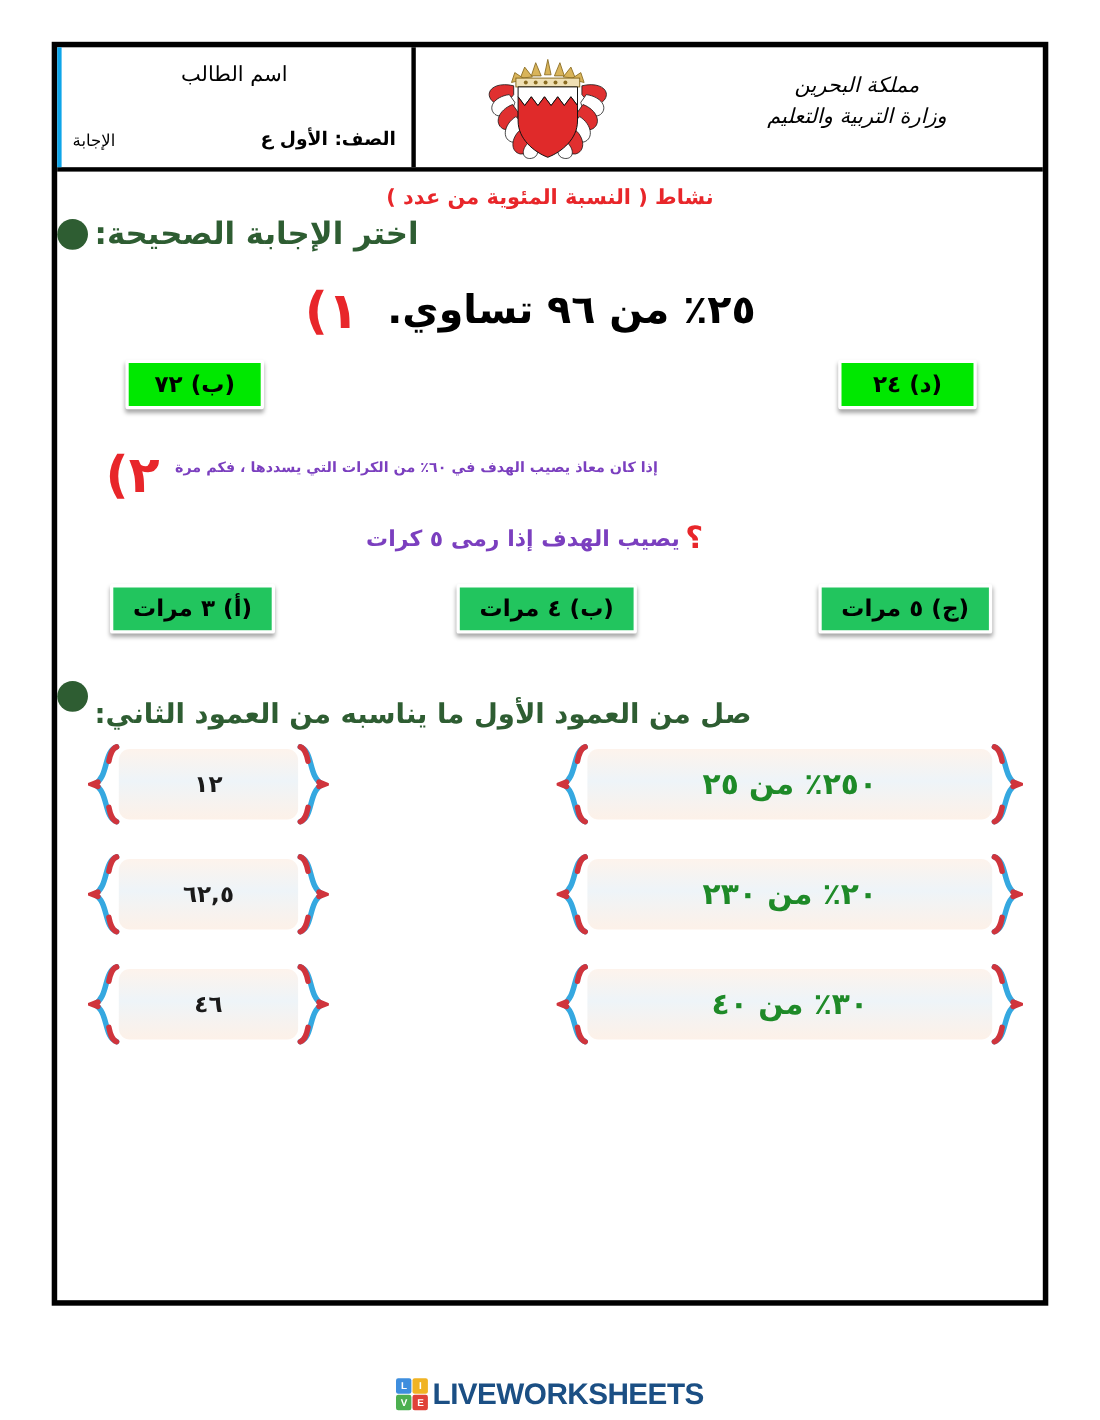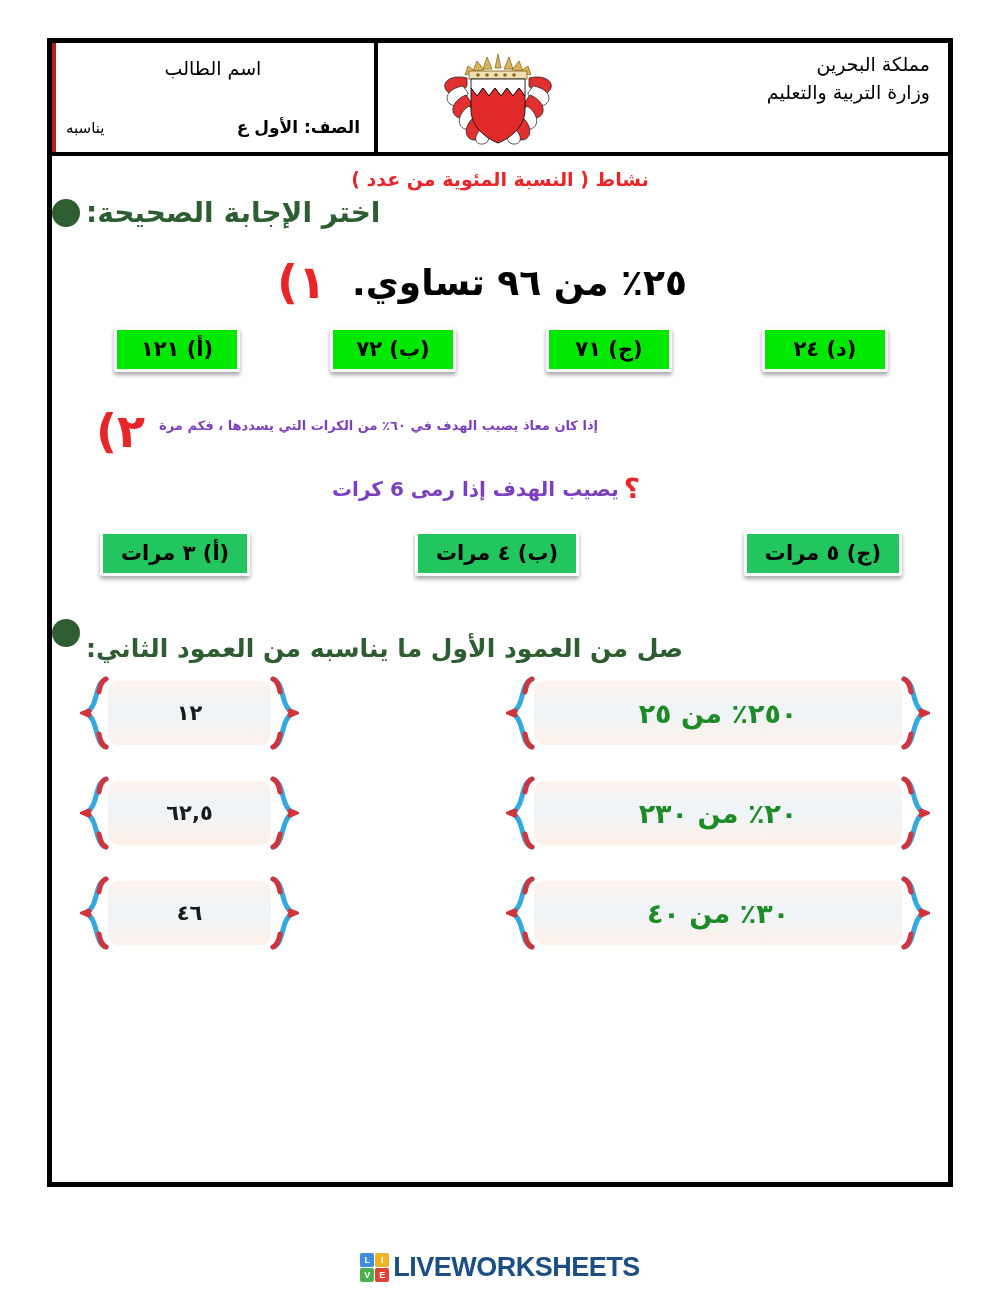--- a/index.html
+++ b/index.html
@@ -39,37 +39,38 @@
     flex-direction: row;
     box-sizing: border-box;
     border-bottom: 4px solid #000;
   }
   .hdr-cell {
     box-sizing: border-box;
     position: relative;
   }
   #hdr-student {
     width: 322px;
-    border-left: 4px solid #b91c1c;
+    border-left: 4px solid #0ea5e9;
     padding: 6px 14px 4px 10px;
     display: flex;
     flex-direction: column;
     justify-content: space-between;
   }
   #hdr-emblem {
     width: 244px;
     border-left: 4px solid #000;
     display: flex;
     align-items: center;
     justify-content: center;
   }
   #hdr-ministry {
     flex: 1;
-    padding: 8px 18px 4px 10px;
-    text-align: right;
+    padding: 22px 18px 4px 10px;
+    text-align: center;
+    font-style: italic;
   }
   .hdr-line {
     font-family: "DejaVu Sans", "Liberation Sans", sans-serif;
     font-size: 19px;
     color: #000;
     line-height: 1.45;
     white-space: nowrap;
   }
   #student-name-row {
     text-align: center;
@@ -356,54 +357,52 @@
                  L102,62 C102,78 88,90 75,95 C62,90 48,78 48,62 Z" fill="#e02a2a" stroke="#111" stroke-width="0.9"></path>
       </svg>
     </div>
 
     <div class="hdr-cell" id="hdr-student">
       <div id="student-name-row">
         <span class="hdr-line">اسم الطالب</span>
       </div>
       <div id="student-meta-row">
         <span class="hdr-line" id="grade-label">الصف: الأول ع</span>
-        <span class="hdr-line" id="subject-label">يناسبه</span>
+        <span class="hdr-line" id="subject-label">الإجابة</span>
       </div>
     </div>
   </div>
 
   <div id="worksheet-body">
 
     <div id="activity-title">نشاط ( النسبة المئوية من عدد )</div>
 
     <div class="section-heading" id="heading-1">
       <span class="section-heading-text">اختر الإجابة الصحيحة:</span>
       <span class="bullet-dot"></span>
     </div>
 
     <div id="question-1-row">
       <span id="question-1-text">٢٥٪ من ٩٦ تساوي.</span>
       <span class="qnum-red">١)</span>
     </div>
 
     <div class="options-row" id="question-1-options">
       <div class="option-chip option-green">(د) ٢٤</div>
-      <div class="option-chip option-green">(ج) ٧١</div>
       <div class="option-chip option-green">(ب) ٧٢</div>
-      <div class="option-chip option-green">(أ) ١٢١</div>
     </div>
 
     <div id="question-2-block">
       <div id="question-2-line-1">
         <span id="question-2-text-1">إذا كان معاذ يصيب الهدف في ٦٠٪ من الكرات التي يسددها ، فكم مرة</span>
         <span class="qnum-red">٢)</span>
       </div>
       <div id="question-2-line-2">
         <span class="qmark-red">؟</span>
-        <span id="question-2-text-2">يصيب الهدف إذا رمى 6 كرات</span>
+        <span id="question-2-text-2">يصيب الهدف إذا رمى ٥ كرات</span>
       </div>
     </div>
 
     <div class="options-row" id="question-2-options" style="padding:0 46px 0 48px;margin-top:26px;">
       <div class="option-chip option-yellow">(ج) ٥ مرات</div>
       <div class="option-chip option-yellow">(ب) ٤ مرات</div>
       <div class="option-chip option-yellow">(أ) ٣ مرات</div>
     </div>
 
     <div class="section-heading" id="heading-2">

